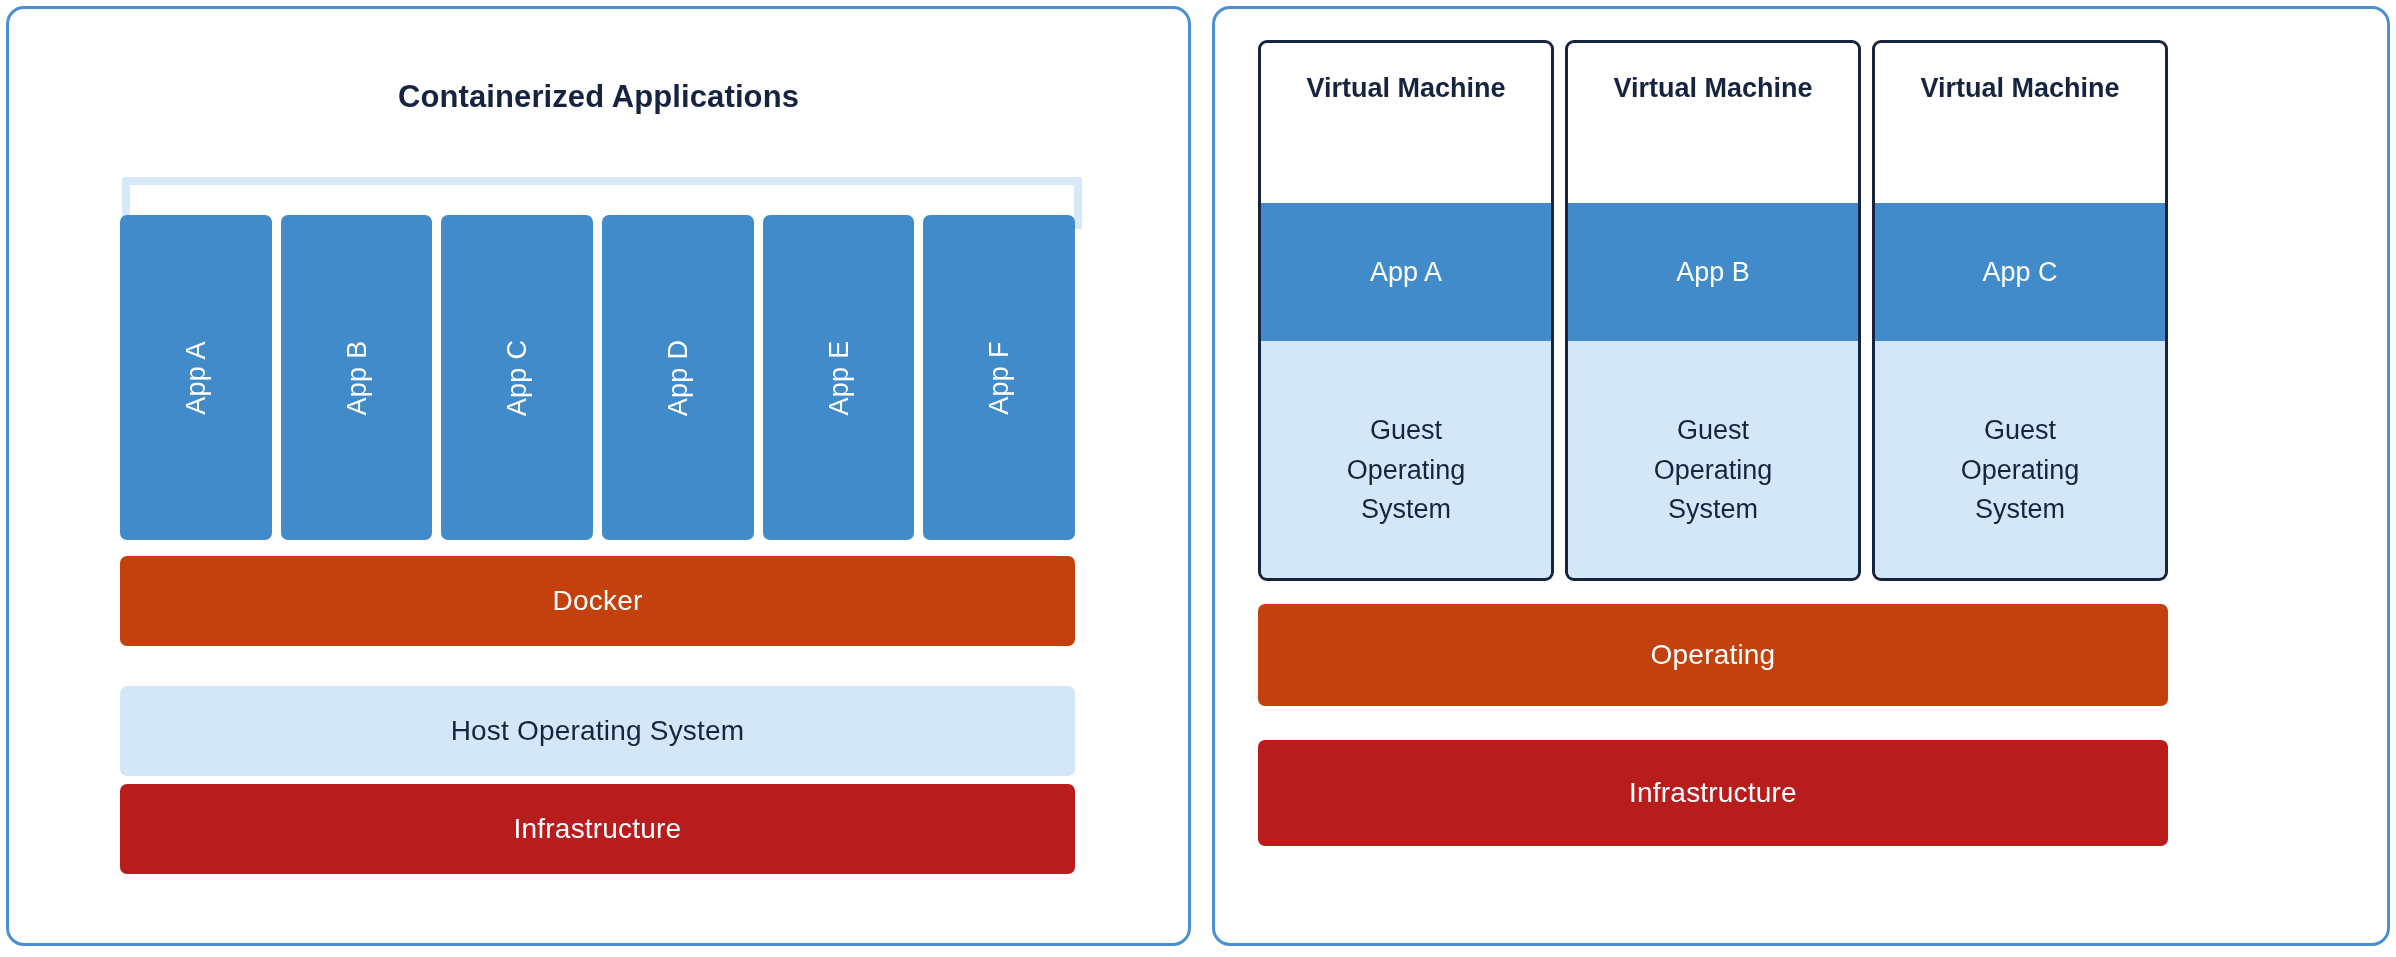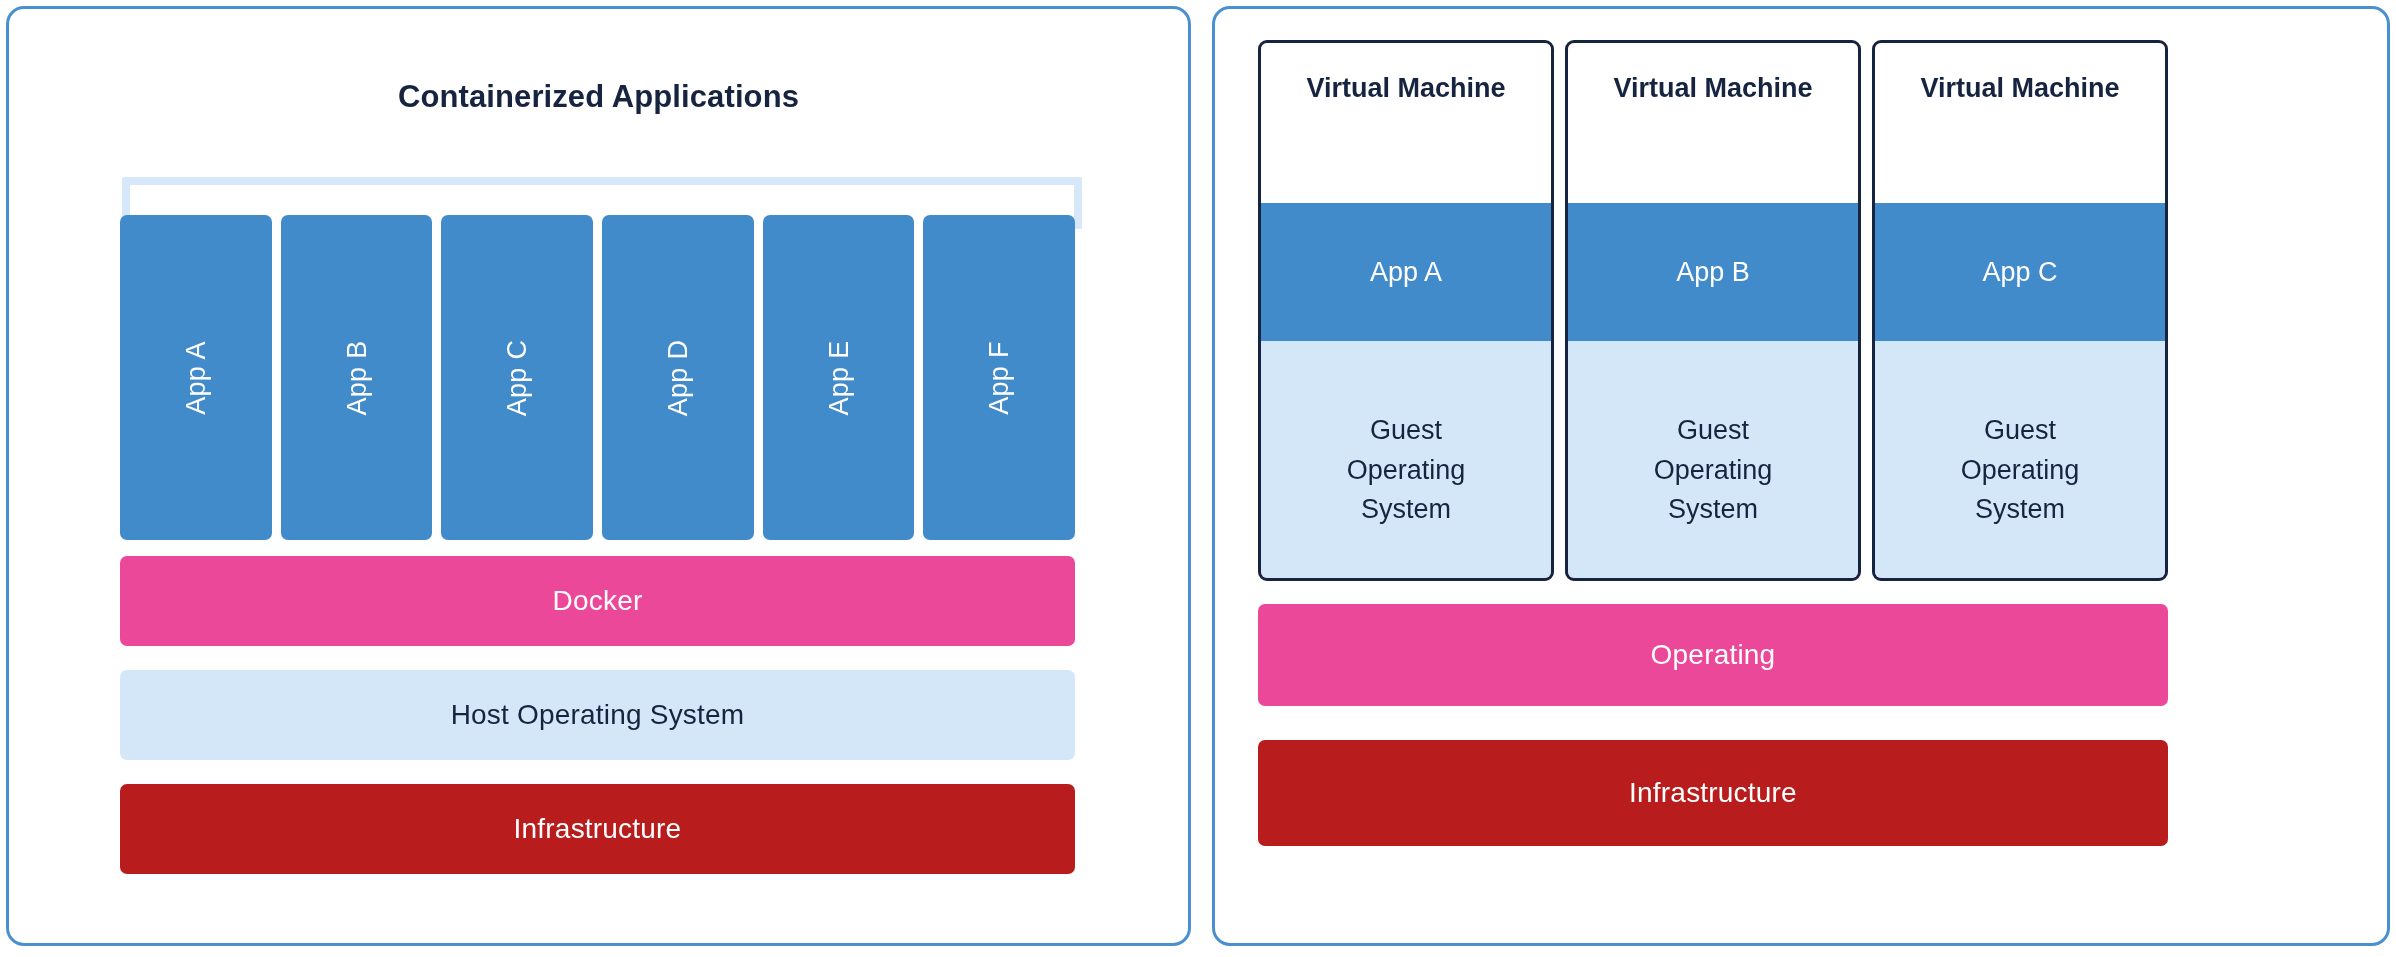--- a/index.html
+++ b/index.html
@@ -89,22 +89,22 @@
     left: 120px;
     width: 955px;
     border-radius: 7px;
     display: flex;
     align-items: center;
     justify-content: center;
     font-size: 28px;
     letter-spacing: 0.2px;
   }
 
-  .bar-blue  { background: #ec4899; color: #ffffff; }
-  .bar-light { background: #d4e7f8; color: #16243f; }
+  .bar-blue  { background: #c2410c; color: #ffffff; }
+  .bar-light { background: #d4e7f8; color: #16243f; margin-top: 16px; }
   .bar-green { background: #b91c1c; color: #ffffff; }
 
   #bar-docker  { top: 556px; height: 90px; }
   #bar-host-os { top: 670px; height: 90px; }
   #bar-infra-l { top: 784px; height: 90px; }
 
   
   .vm-row {
     position: absolute;
     left: 1258px;

